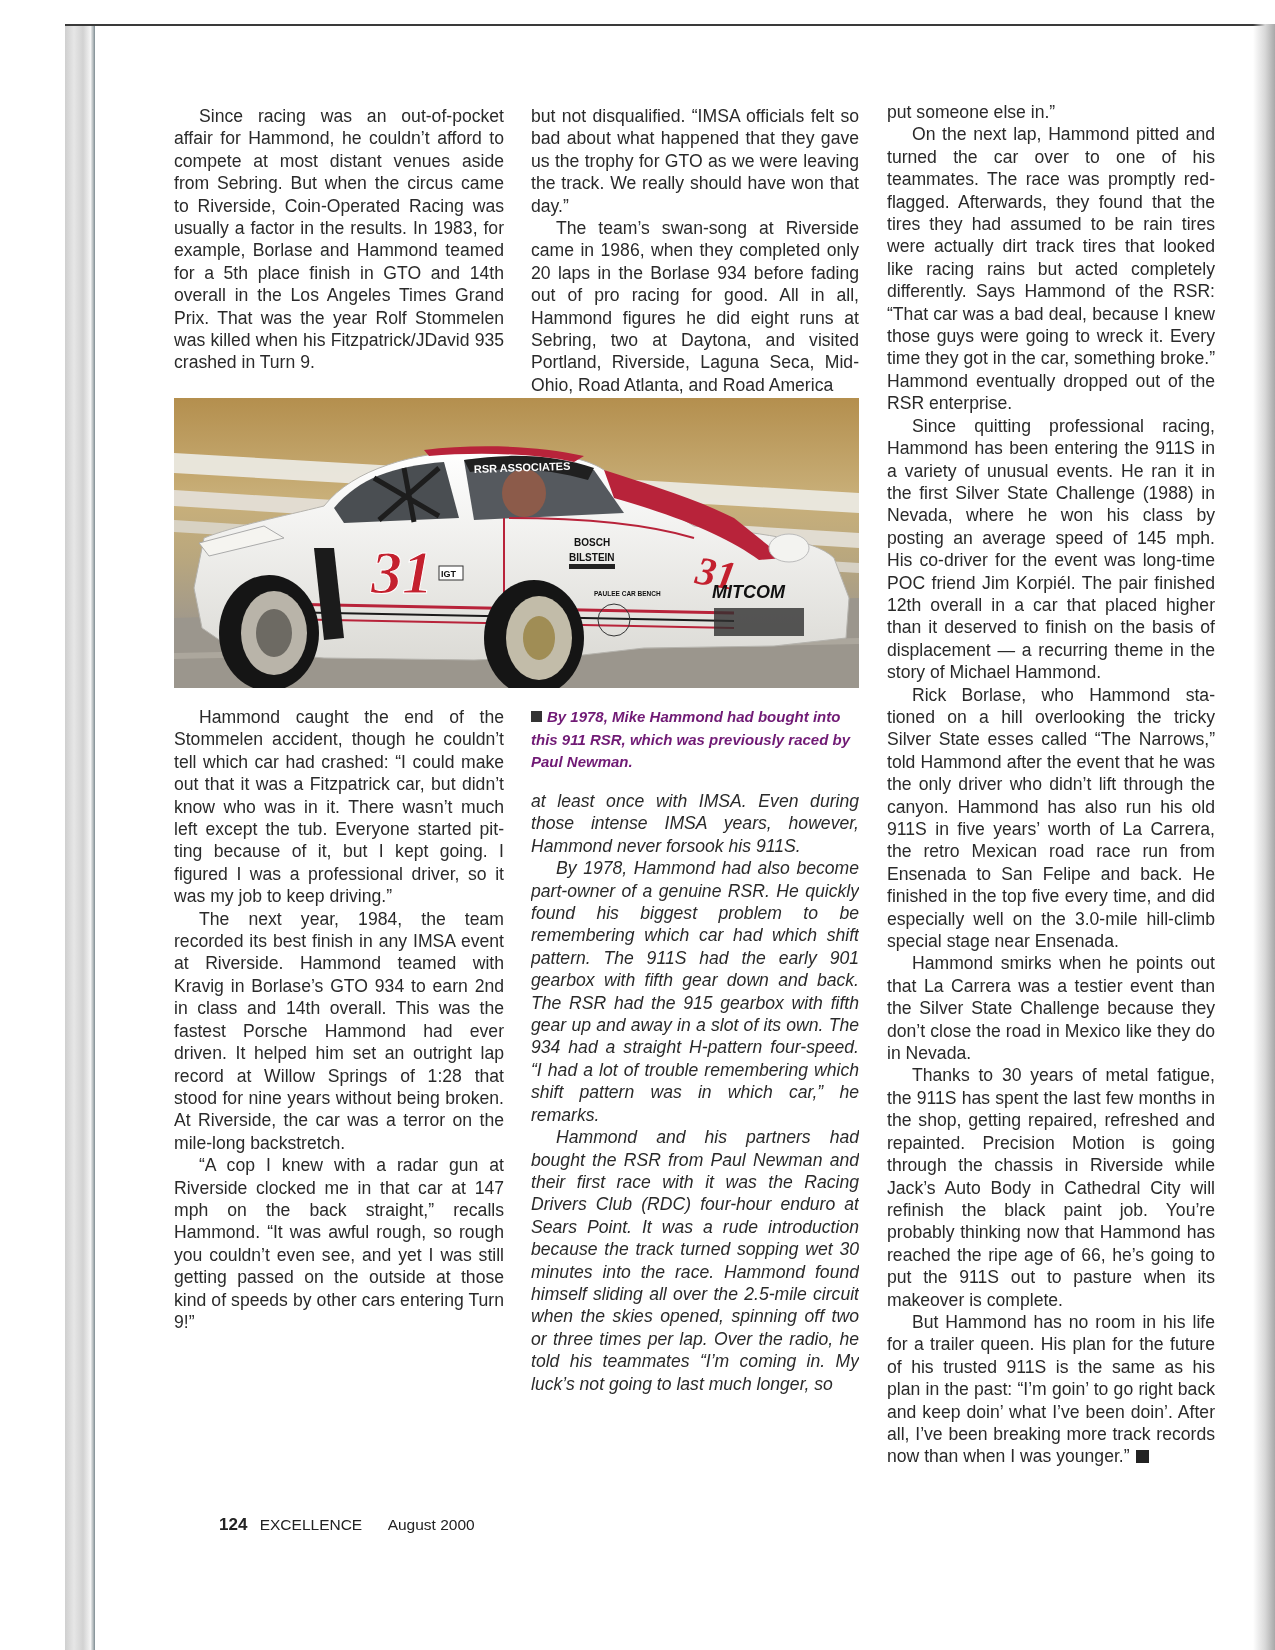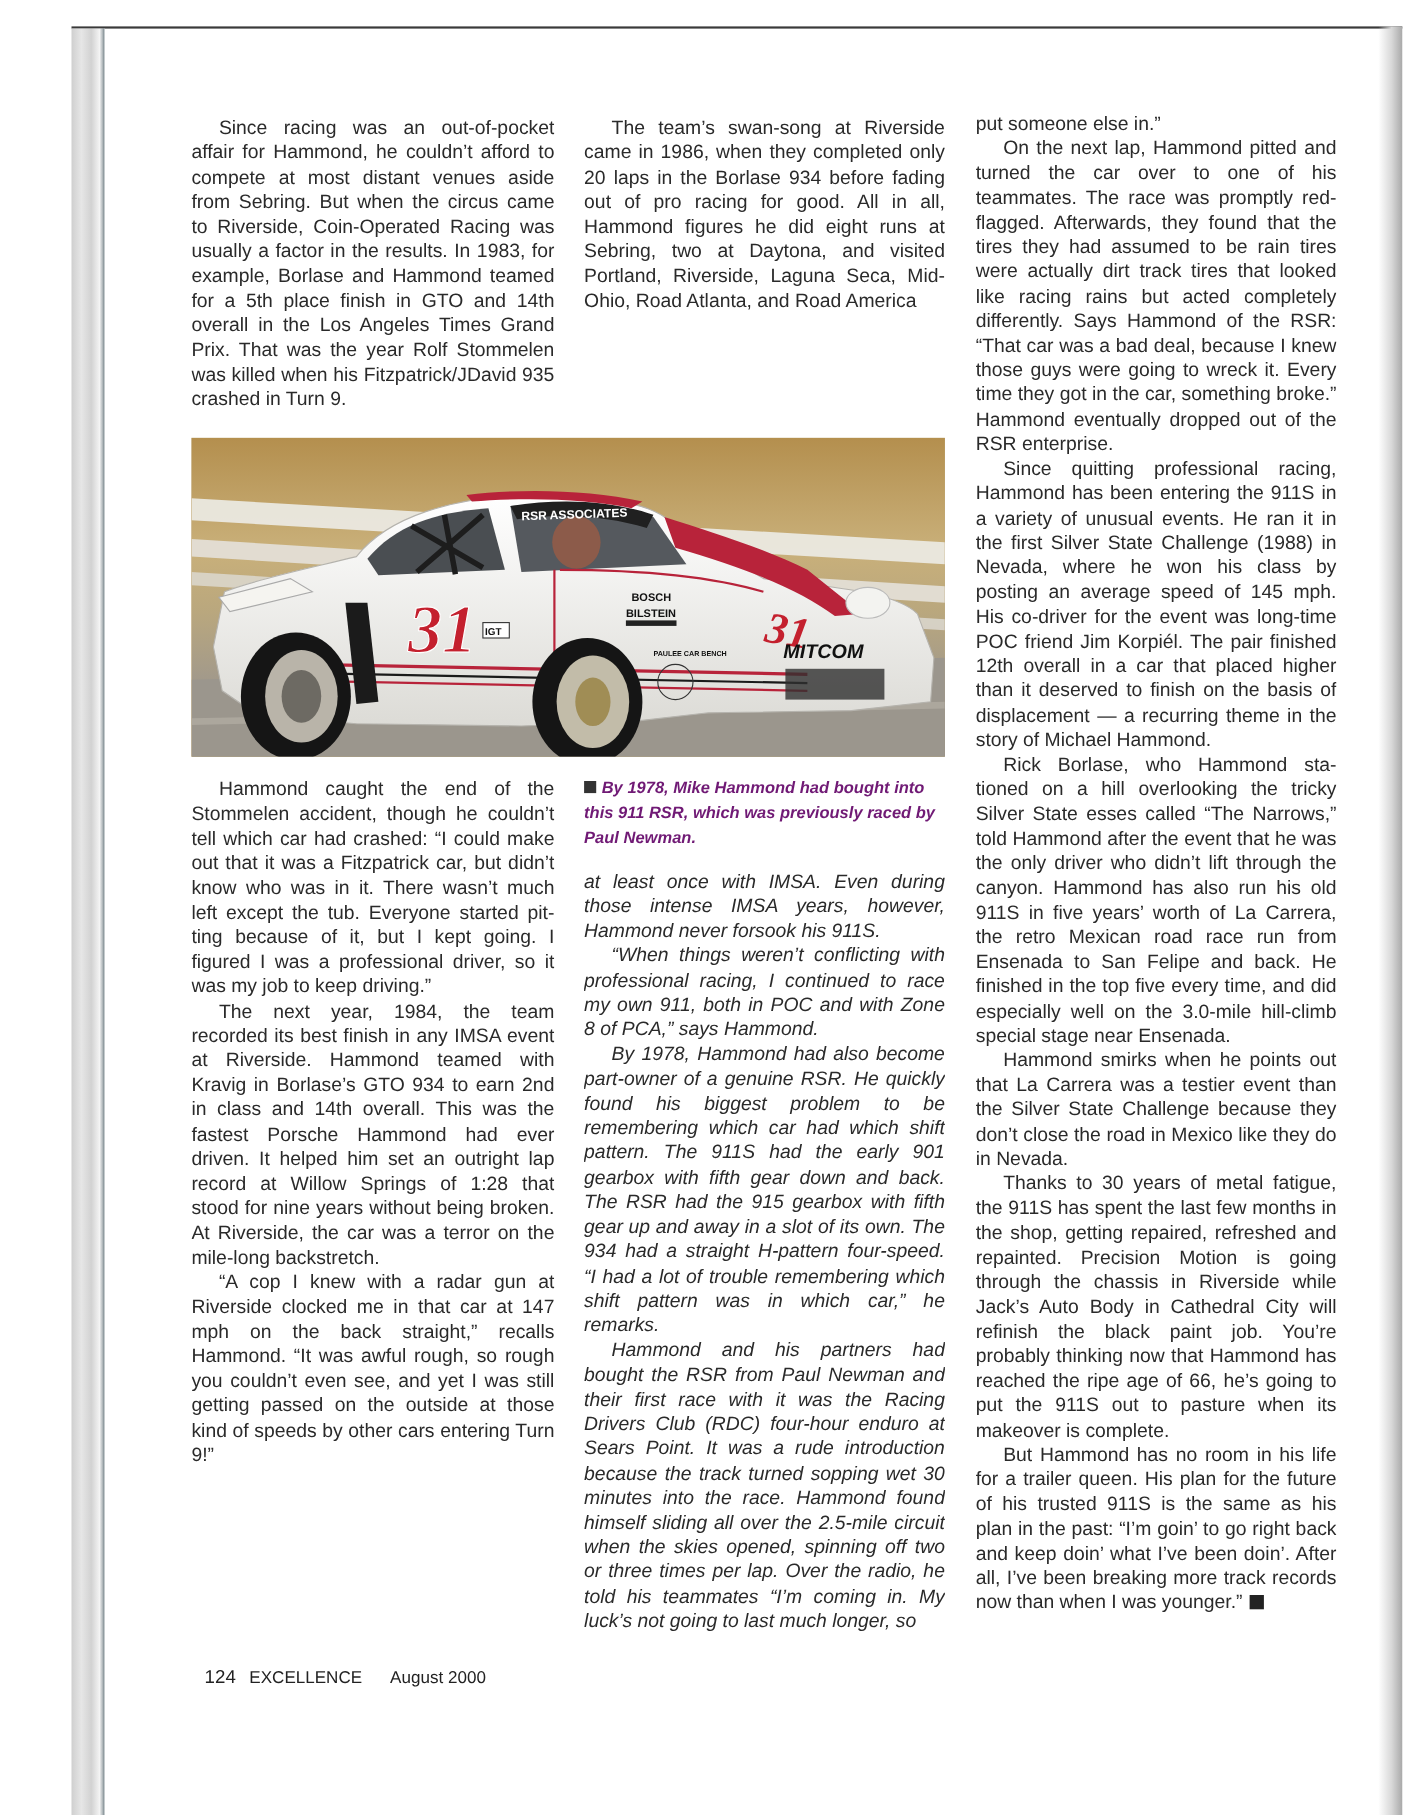--- a/index.html
+++ b/index.html
@@ -36,35 +36,36 @@
     overflow: hidden; background: #b9a06a;
   }
   .caption {
     position: absolute; left: 531px; top: 706px; width: 330px;
     font-family: "Liberation Sans", sans-serif; font-weight: bold; font-style: italic;
     font-size: 15px; line-height: 22.5px; color: #701a75;
   }
   .caption .bullet { display: inline-block; width: 11px; height: 11px; background: #333; margin-right: 5px; vertical-align: 0px; }
   .end-mark { display: inline-block; width: 13px; height: 13px; background: #222; margin-left: 6px; vertical-align: -1px; }
   .footer { position: absolute; left: 186px; top: 1515px; font-size: 15.5px; color: #222; }
-  .footer .pg { font-weight: normal; font-size: 17px; margin-right: 8px; }
+  .footer .pg { font-weight: bold; font-size: 17px; margin-right: 8px; margin-left: 33px; }
   .footer .mag { margin-right: 22px; }
 </style>
 </head>
 <body>
 
 <div class="scan-top"></div>
 <div class="binding"></div>
 <div class="binding-line"></div>
 
 <div class="col" id="col1-top">
   <p>Since racing was an out-of-pocket affair for Hammond, he couldn’t afford to compete at most distant venues aside from Sebring. But when the cir­cus came to Riverside, Coin-Operated Racing was usually a factor in the results. In 1983, for example, Borlase and Hammond teamed for a 5th place finish in GTO and 14th overall in the Los Angeles Times Grand Prix. That was the year Rolf Stommelen was killed when his Fitzpatrick/JDavid 935 crashed in Turn 9.</p>
 </div>
 
 <div class="col" id="col2-top">
+  <p class="noindent">but not disqualified. “IMSA officials felt so bad about what happened that they gave us the trophy for GTO as we were leaving the track. We really should have won that day.”</p>
   <p>The team’s swan-song at Riverside came in 1986, when they completed only 20 laps in the Borlase 934 before fading out of pro racing for good. All in all, Hammond figures he did eight runs at Sebring, two at Daytona, and visited Portland, Riverside, Laguna Seca, Mid-Ohio, Road Atlanta, and Road America</p>
 </div>
 
 <div class="photo">
   <svg width="685" height="290" viewBox="0 0 685 290" xmlns="http://www.w3.org/2000/svg">
     <defs>
       <linearGradient id="bg" x1="0" y1="0" x2="0" y2="1">
         <stop offset="0" stop-color="#b48f4e"></stop>
         <stop offset="0.35" stop-color="#c9b07a"></stop>
         <stop offset="0.55" stop-color="#b9a77e"></stop>
@@ -140,21 +141,20 @@
 </div>
 
 <div class="col" id="col1-bot">
   <p>Hammond caught the end of the Stommelen accident, though he couldn’t tell which car had crashed: “I could make out that it was a Fitzpatrick car, but didn’t know who was in it. There wasn’t much left except the tub. Everyone started pit­ting because of it, but I kept going. I figured I was a professional driver, so it was my job to keep driving.”</p>
   <p>The next year, 1984, the team recorded its best finish in any IMSA event at Riverside. Hammond teamed with Kravig in Borlase’s GTO 934 to earn 2nd in class and 14th overall. This was the fastest Porsche Hammond had ever driven. It helped him set an outright lap record at Willow Springs of 1:28 that stood for nine years without being broken. At Riverside, the car was a terror on the mile-long backstretch.</p>
   <p>“A cop I knew with a radar gun at Riverside clocked me in that car at 147 mph on the back straight,” recalls Hammond. “It was awful rough, so rough you couldn’t even see, and yet I was still getting passed on the outside at those kind of speeds by other cars entering Turn 9!”</p>
 </div>
 
 <div class="col" id="col2-bot">
   <p class="noindent">at least once with IMSA. Even during those intense IMSA years, however, Hammond never forsook his 911S.</p>
-  <p>“When things weren’t conflicting with professional racing, I continued to race my own 911, both in POC and with Zone 8 of PCA,” says Hammond.</p>
   <p>By 1978, Hammond had also become part-owner of a genuine RSR. He quickly found his biggest problem to be remembering which car had which shift pattern. The 911S had the early 901 gearbox with fifth gear down and back. The RSR had the 915 gear­box with fifth gear up and away in a slot of its own. The 934 had a straight H-pattern four-speed. “I had a lot of trou­ble remembering which shift pattern was in which car,” he remarks.</p>
   <p>Hammond and his partners had bought the RSR from Paul Newman and their first race with it was the Racing Drivers Club (RDC) four-hour enduro at Sears Point. It was a rude introduction because the track turned sopping wet 30 minutes into the race. Hammond found himself sliding all over the 2.5-mile circuit when the skies opened, spinning off two or three times per lap. Over the radio, he told his teammates “I’m coming in. My luck’s not going to last much longer, so</p>
 </div>
 
 <div class="col" id="col3">
   <p class="noindent">put someone else in.”</p>
   <p>On the next lap, Hammond pitted and turned the car over to one of his teammates. The race was promptly red-flagged. Afterwards, they found that the tires they had assumed to be rain tires were actually dirt track tires that looked like racing rains but acted completely differently. Says Hammond of the RSR: “That car was a bad deal, because I knew those guys were going to wreck it. Every time they got in the car, some­thing broke.” Hammond eventually dropped out of the RSR enterprise.</p>
   <p>Since quitting professional racing, Hammond has been entering the 911S in a variety of unusual events. He ran it in the first Silver State Challenge (1988) in Nevada, where he won his class by posting an average speed of 145 mph. His co-driver for the event was long-time POC friend Jim Korpiél. The pair finished 12th overall in a car that placed higher than it deserved to finish on the basis of displacement — a recurring theme in the story of Michael Hammond.</p>
   <p>Rick Borlase, who Hammond sta­tioned on a hill overlooking the tricky Silver State esses called “The Narrows,” told Hammond after the event that he was the only driver who didn’t lift through the canyon. Hammond has also run his old 911S in five years’ worth of La Carrera, the retro Mexican road race run from Ensenada to San Felipe and back. He finished in the top five every time, and did especially well on the 3.0-mile hill-climb special stage near Ensenada.</p>
   <p>Hammond smirks when he points out that La Carrera was a testier event than the Silver State Challenge because they don’t close the road in Mexico like they do in Nevada.</p>

